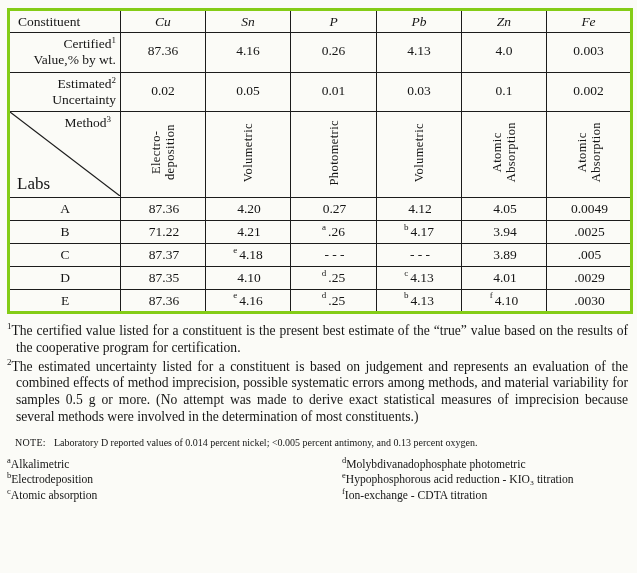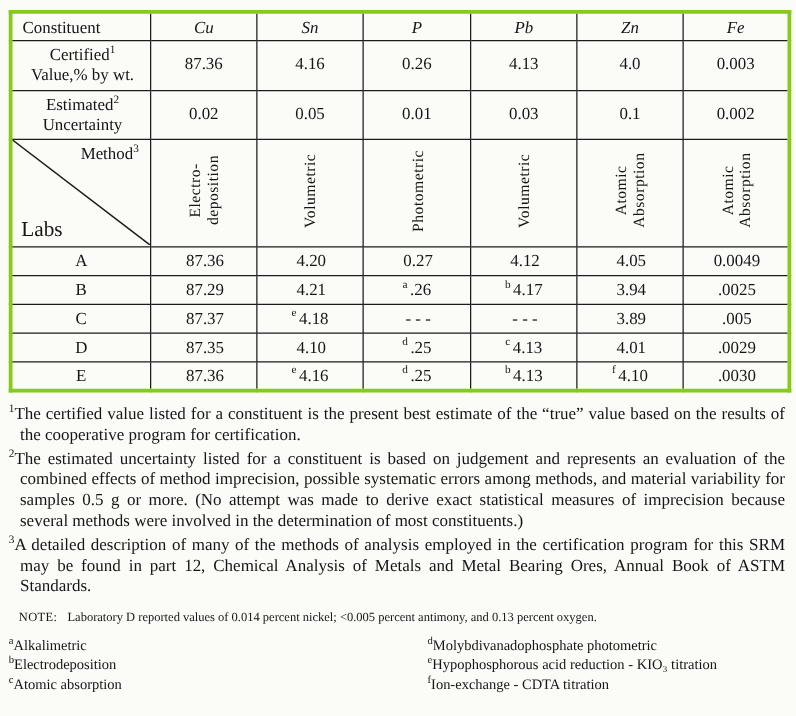--- a/index.html
+++ b/index.html
@@ -28,21 +28,21 @@
   tr.hdr-row { height: 23px; }
   tr.cert-row { height: 40px; }
   tr.unc-row { height: 39px; }
   tr.method-row { height: 86px; }
   tr.lab-row { height: 23px; }
 
   th.col-head { text-align: center; font-style: italic; }
   th.constituent-head { text-align: left; padding-left: 8px; }
 
   td.row-label {
-    text-align: center;
+    text-align: right;
     padding: 2px 4px 3px 6px;
     line-height: 16px;
     vertical-align: top;
   }
   td.num-bottom {
     text-align: center;
     vertical-align: bottom;
     padding-bottom: 3px;
   }
   td.num-mid { text-align: center; }
@@ -188,21 +188,21 @@
       <td class="num-mid"><sup class="cell-sup"></sup><span>87.36</span></td>
       <td class="num-mid"><sup class="cell-sup"></sup><span>4.20</span></td>
       <td class="num-mid"><sup class="cell-sup"></sup><span>0.27</span></td>
       <td class="num-mid"><sup class="cell-sup"></sup><span>4.12</span></td>
       <td class="num-mid"><sup class="cell-sup"></sup><span>4.05</span></td>
       <td class="num-mid"><sup class="cell-sup"></sup><span>0.0049</span></td>
     </tr>
 
     <tr class="lab-row">
       <td class="lab-letter">B</td>
-      <td class="num-mid"><sup class="cell-sup"></sup><span>87.29</span></td>
+      <td class="num-mid"><sup class="cell-sup"></sup><span>71.22</span></td>
       <td class="num-mid"><sup class="cell-sup"></sup><span>4.21</span></td>
       <td class="num-mid"><sup class="cell-sup">a</sup><span>.26</span></td>
       <td class="num-mid"><sup class="cell-sup">b</sup><span>4.17</span></td>
       <td class="num-mid"><sup class="cell-sup"></sup><span>3.94</span></td>
       <td class="num-mid"><sup class="cell-sup"></sup><span>.0025</span></td>
     </tr>
 
     <tr class="lab-row">
       <td class="lab-letter">C</td>
       <td class="num-mid"><sup class="cell-sup"></sup><span>87.37</span></td>
@@ -231,21 +231,20 @@
       <td class="num-mid"><sup class="cell-sup">b</sup><span>4.13</span></td>
       <td class="num-mid"><sup class="cell-sup">f</sup><span>4.10</span></td>
       <td class="num-mid"><sup class="cell-sup"></sup><span>.0030</span></td>
     </tr>
   </tbody>
     </table>
 
   <div class="footnotes">
     <p class="fn"><sup class="fn-ref">1</sup><span>The certified value listed for a constituent is the present best estimate of the “true” value based on the results of the cooperative program for certification.</span></p>
     <p class="fn"><sup class="fn-ref">2</sup><span>The estimated uncertainty listed for a constituent is based on judgement and represents an evaluation of the combined effects of method imprecision, possible systematic errors among methods, and material variability for samples 0.5 g or more. (No attempt was made to derive exact statistical measures of imprecision because several methods were involved in the determination of most constituents.)</span></p>
-    <p class="fn"><sup class="fn-ref">3</sup><span>A detailed description of many of the methods of analysis employed in the certification program for this SRM may be found in part 12, Chemical Analysis of Metals and Metal Bearing Ores, Annual Book of ASTM Standards.</span></p>
 
     <p class="note"><span class="note-label">NOTE:</span><span>Laboratory D reported values of 0.014 percent nickel; &lt;0.005 percent antimony, and 0.13 percent oxygen.</span></p>
 
     <div class="method-key">
       <div class="key-col left">
         <div><sup>a</sup><span>Alkalimetric</span></div>
         <div><sup>b</sup><span>Electrodeposition</span></div>
         <div><sup>c</sup><span>Atomic absorption</span></div>
       </div>
       <div class="key-col right">

